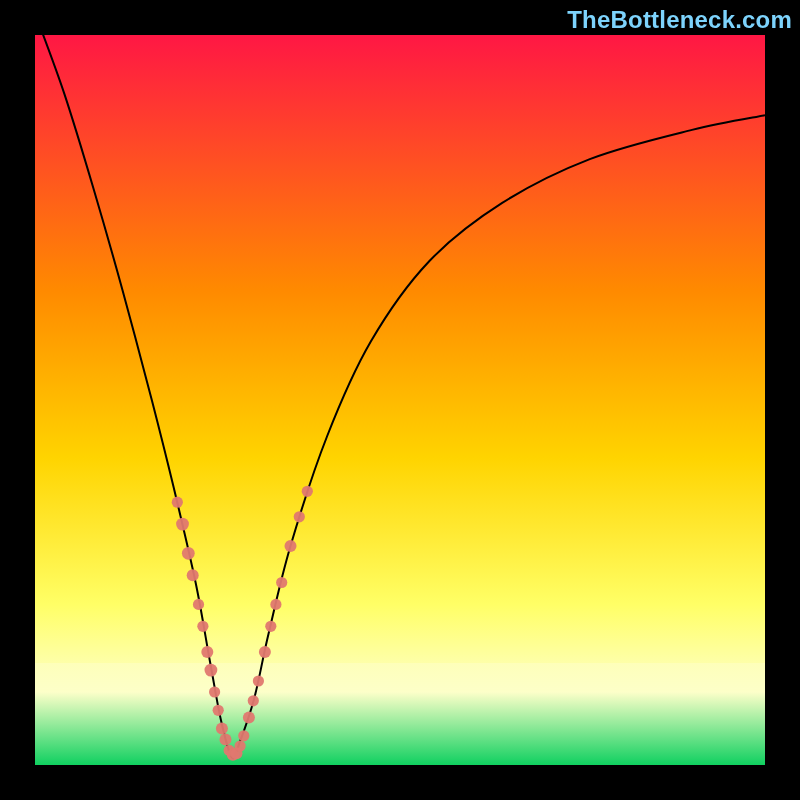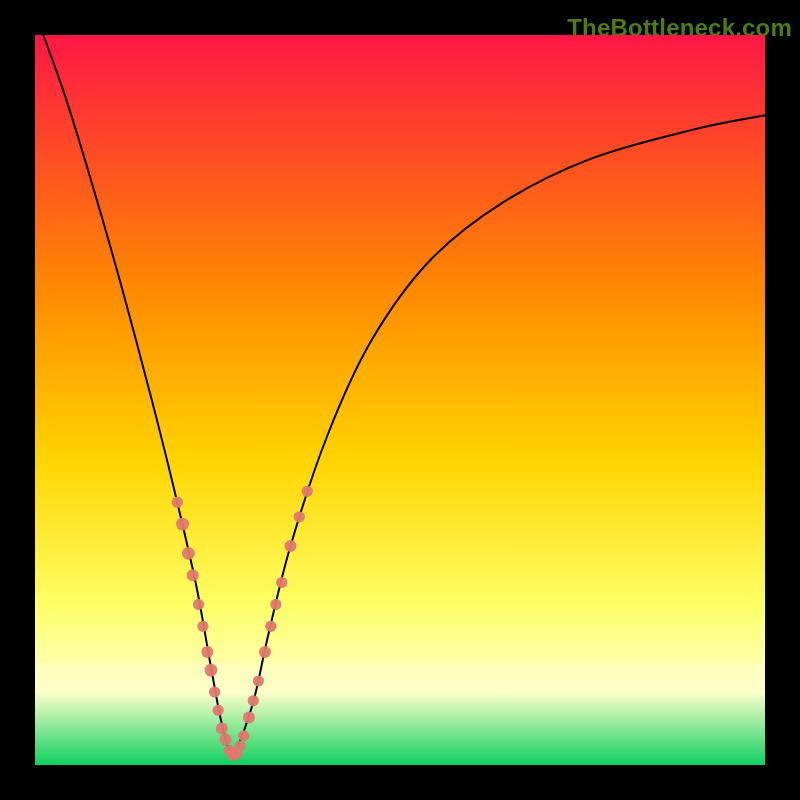--- a/index.html
+++ b/index.html
@@ -24,24 +24,23 @@
     width: 730px;
     height: 730px;
     overflow: hidden;
   }
   .watermark {
     position: absolute;
     top: 6px;
     right: 8px;
     font-size: 24px;
     font-weight: 600;
-    color: #4d7c0f;
+    color: #7dd3fc;
     letter-spacing: 0.2px;
     user-select: none;
-    margin-top: 8px;
   }
   svg { display: block; }
   .curve {
     fill: none;
     stroke: #000;
     stroke-width: 2;
   }
   .marker {
     fill: #e0786f;
     opacity: 0.95;

